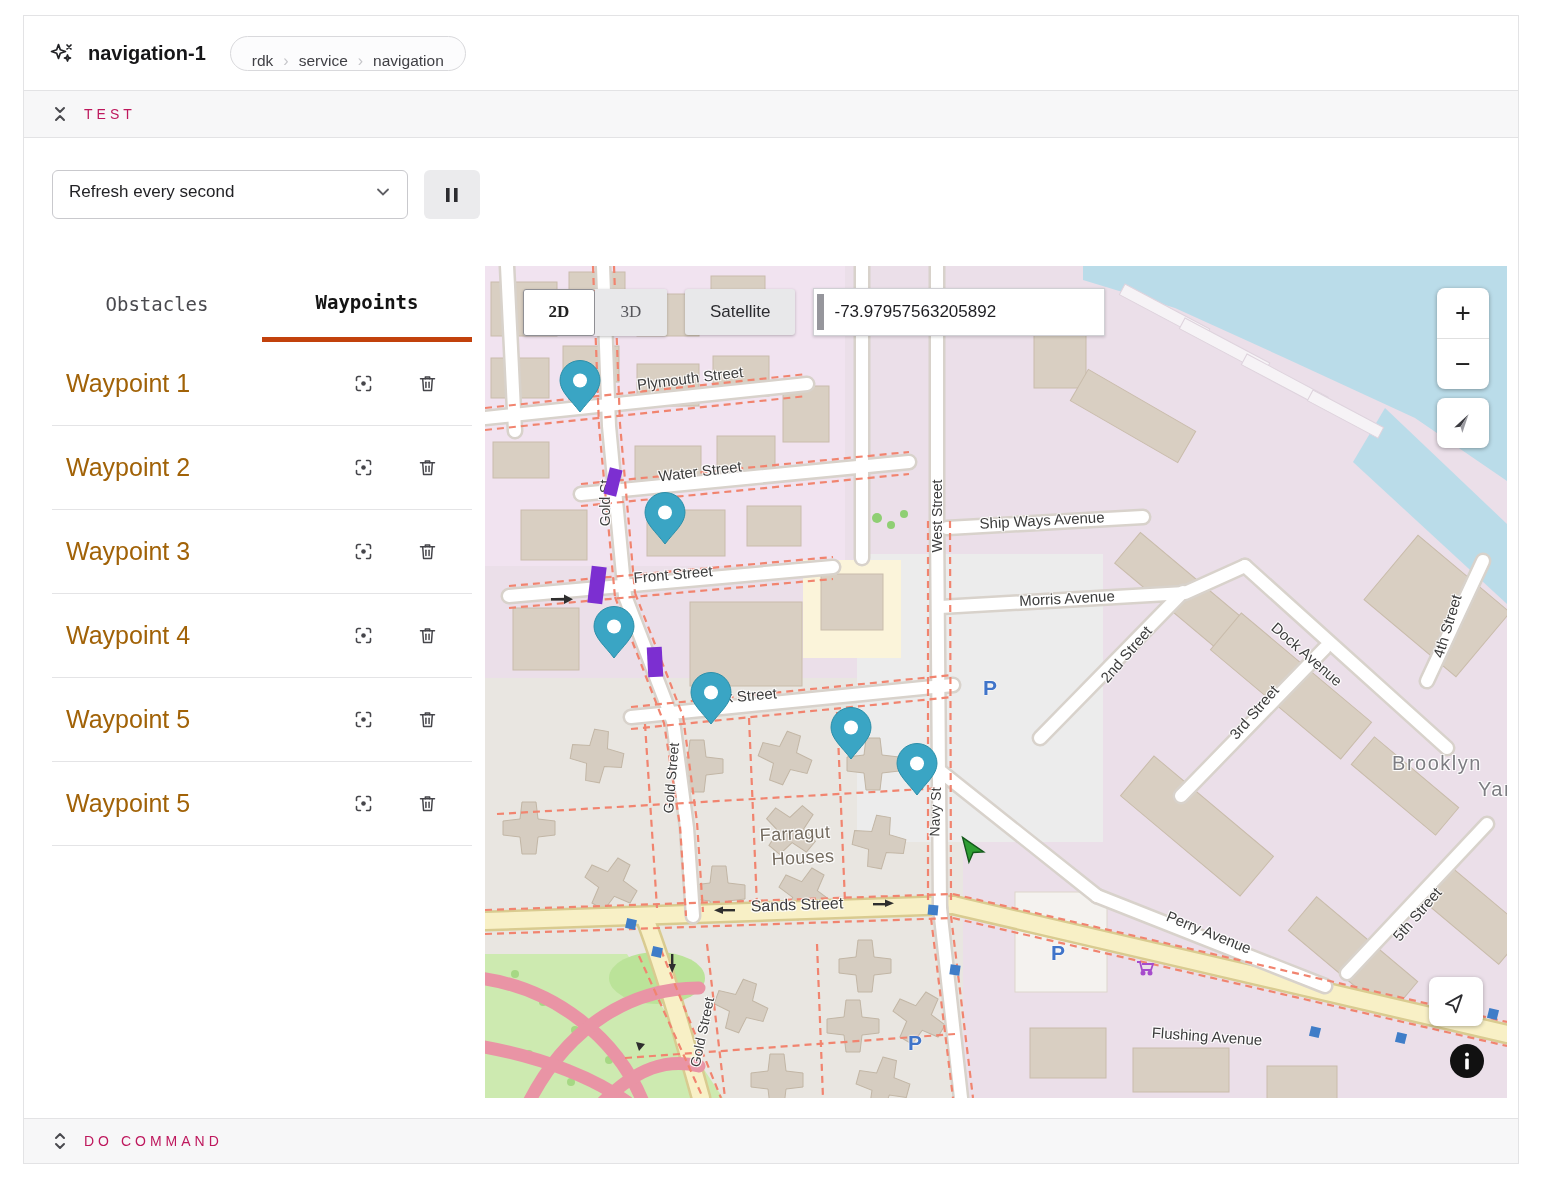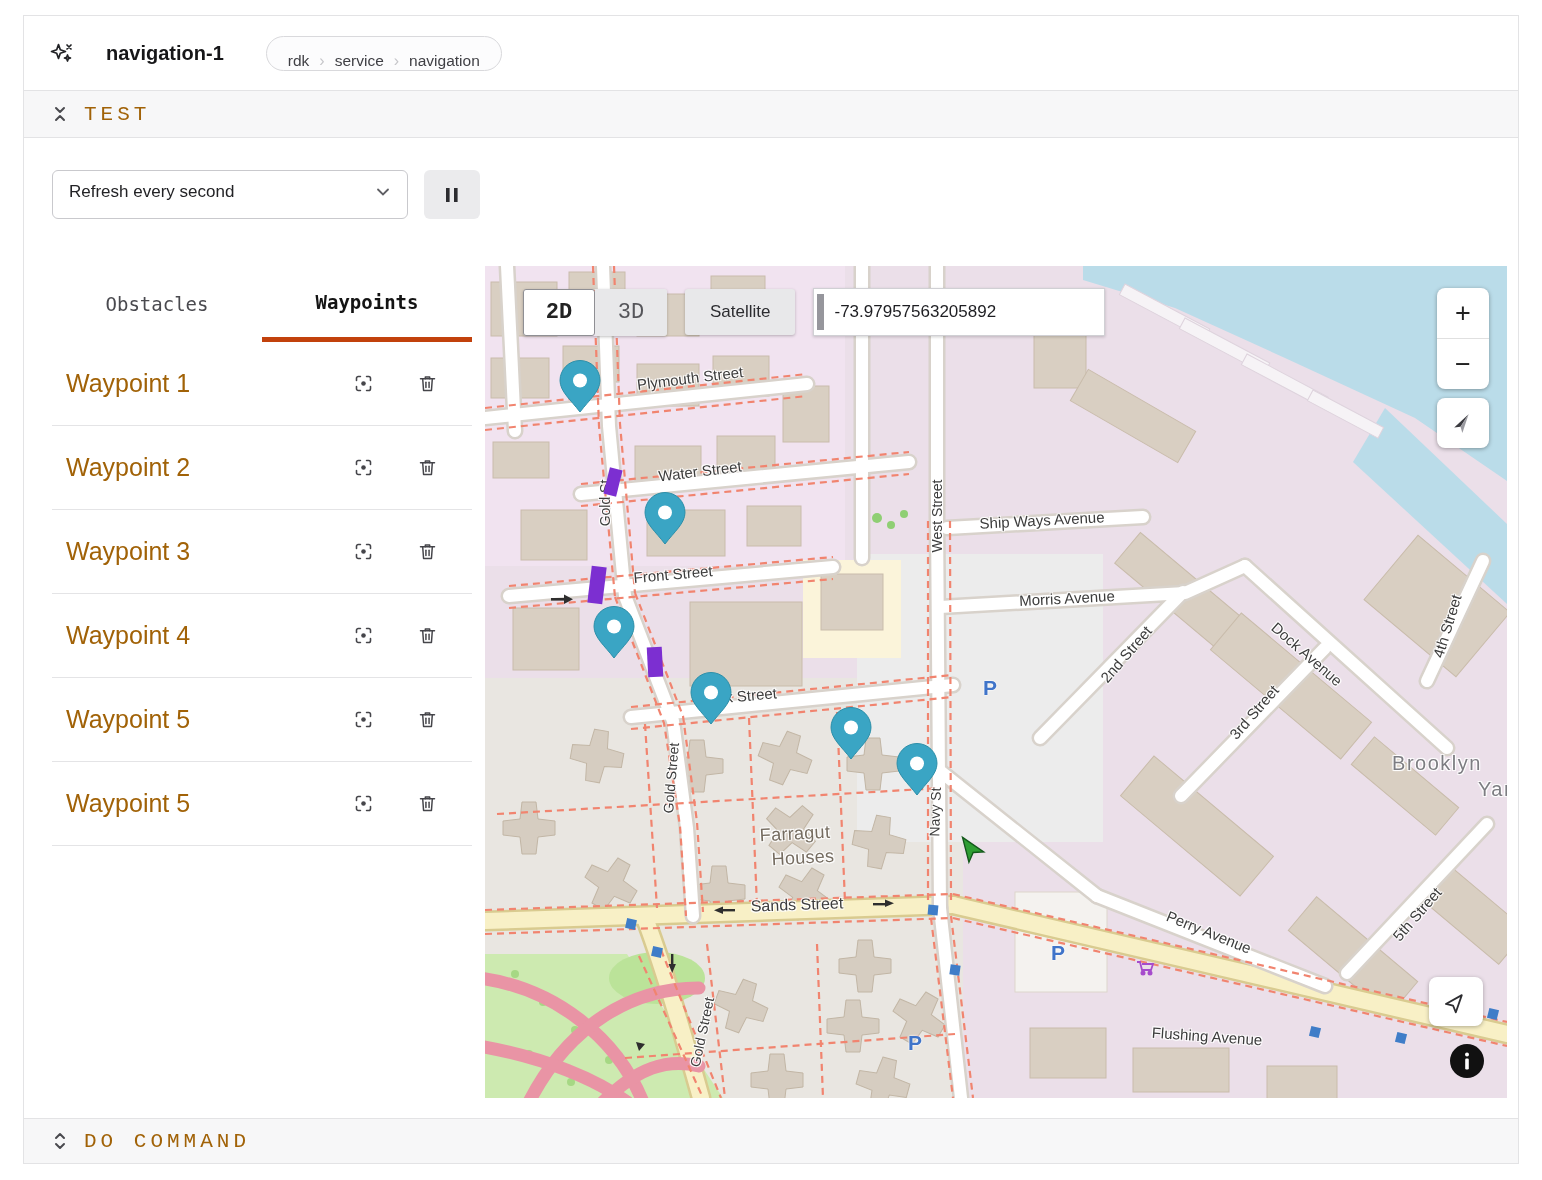--- a/index.html
+++ b/index.html
@@ -1,28 +1,28 @@
 <!DOCTYPE html>
 <html><head>
 <meta charset="utf-8">
 <style>
   *{box-sizing:border-box;margin:0;padding:0}
   html,body{overflow:hidden}
   body{width:1542px;height:1180px;background:#fff;font-family:"Liberation Sans",sans-serif;color:#222}
   .panel{margin:15px 23px;border:1px solid #e3e3e5;background:#fff}
   
-  .hdr{display:flex;align-items:center;gap:32px;height:74px;padding:0 24px}
+  .hdr{display:flex;align-items:center;gap:14px;height:74px;padding:0 24px}
   .hdr-title{font-size:20px;font-weight:700;color:#161618}
   .pill{display:flex;align-items:flex-end;border:1px solid #d9d9dc;border-radius:18px;height:35px;padding:0 14px;background:#fcfcfd;margin-left:10px}
   .bc-item{font-size:15.5px;color:#3f3f44;padding:0 7px;cursor:pointer}
   .bc-sep{color:#c6c6ca;font-size:16px;padding:0 3px}
   
   .bar{display:flex;align-items:center;gap:15px;height:48px;padding:0 27px;background:#f7f7f8;border-top:1px solid #e3e3e5;border-bottom:1px solid #e3e3e5;cursor:pointer}
   .bar.bottom{border-bottom:none;height:45px}
-  .bar-label{font-family:Liberation Mono, monospace;font-size:21px;letter-spacing:4px;color:#a16207}
+  .bar-label{font-family:Liberation Sans, sans-serif;font-size:14px;letter-spacing:4px;color:#be185d}
   .bar-icon{display:flex;align-items:center}
   
   .content{padding:32px 11px 20px 28px}
   .refresh-row{display:flex;gap:16px;margin-bottom:47px}
   .select{width:356px;height:49px;border:1px solid #c9c9cd;border-radius:6px;display:flex;align-items:center;justify-content:space-between;padding:0 14px 5px 16px;font-size:17px;color:#232326;background:#fff;cursor:pointer}
   .pause-btn{width:56px;height:49px;background:#ebebed;border:none;border-radius:6px;display:flex;align-items:center;justify-content:center;cursor:pointer}
   .main{display:flex}
   
   .left{width:420px;margin-right:13px;flex:none}
   .tabs{display:flex;height:76px}
@@ -42,21 +42,21 @@
   .st-label{position:absolute;white-space:nowrap;color:#3c3c3c;text-shadow:-1px -1px 0 rgba(255,255,255,.85),1px -1px 0 rgba(255,255,255,.85),-1px 1px 0 rgba(255,255,255,.85),1px 1px 0 rgba(255,255,255,.85),0 0 3px #fff}
   .st-label.area{color:#756c60;letter-spacing:.3px}
   .st-label.place{color:#7d7d82;letter-spacing:1.5px}
   .parking-p{position:absolute;transform:translate(-50%,-50%);color:#3f74c9;font-size:21px;font-weight:bold;text-shadow:0 0 2px #fff,0 0 2px #fff}
   .pin{position:absolute;transform:translate(-50%,-100%)}
   .obstacle{position:absolute}
   .robot{position:absolute;transform:translate(-50%,-50%)}
   
   .map-ctl{position:absolute;left:38px;top:22px;display:flex;align-items:center;z-index:6}
   .seg{display:flex;box-shadow:0 1px 3px rgba(0,0,0,.25);border-radius:3px}
-  .mode{width:72px;height:47px;font-size:22px;display:flex;align-items:center;justify-content:center;cursor:pointer;font-family:Liberation Mono, monospace;background:#e8e8ea;border:none;color:#55555a;border-radius:0 3px 3px 0}
+  .mode{width:72px;height:47px;font-size:17px;display:flex;align-items:center;justify-content:center;cursor:pointer;font-family:Liberation Serif, serif;background:#e8e8ea;border:none;color:#55555a;border-radius:0 3px 3px 0}
   .mode.active{background:#fff;border:1px solid #8f8f94;color:#222;font-weight:600;border-radius:3px}
   .sat{margin-left:18px;height:46px;padding:0 25px;background:#e8e8ea;border:none;font-size:17px;color:#2c2c30;border-radius:3px;box-shadow:0 1px 3px rgba(0,0,0,.25);cursor:pointer;font-family:inherit}
   .coord{margin-left:18px;width:292px;height:48px;background:#fff;border:1px solid #d0d0d4;display:flex;align-items:center;box-shadow:0 1px 3px rgba(0,0,0,.2)}
   .coord + .coord{margin-left:28px}
   .grip{width:7px;height:36px;background:#96969c;margin-left:3px;flex:none;cursor:ew-resize}
   .coord input{flex:1;min-width:0;border:none;outline:none;padding:0 10px;font-size:17px;color:#1e1e22;font-family:"Liberation Sans",sans-serif;background:transparent}
   .zoomctl{position:absolute;top:22px;right:18px;width:52px;background:#fff;border-radius:8px;box-shadow:0 1px 4px rgba(0,0,0,.35);overflow:hidden;z-index:6}
   .zoomctl button{display:block;width:100%;height:50px;border:none;background:none;font-size:27px;color:#222;cursor:pointer;line-height:1}
   .zoomctl .divider{height:1px;background:#e0e0e0}
   .compass{position:absolute;top:132px;right:18px;width:52px;height:50px;background:#fff;border:none;border-radius:8px;box-shadow:0 1px 4px rgba(0,0,0,.35);display:flex;align-items:center;justify-content:center;cursor:pointer;z-index:6}

